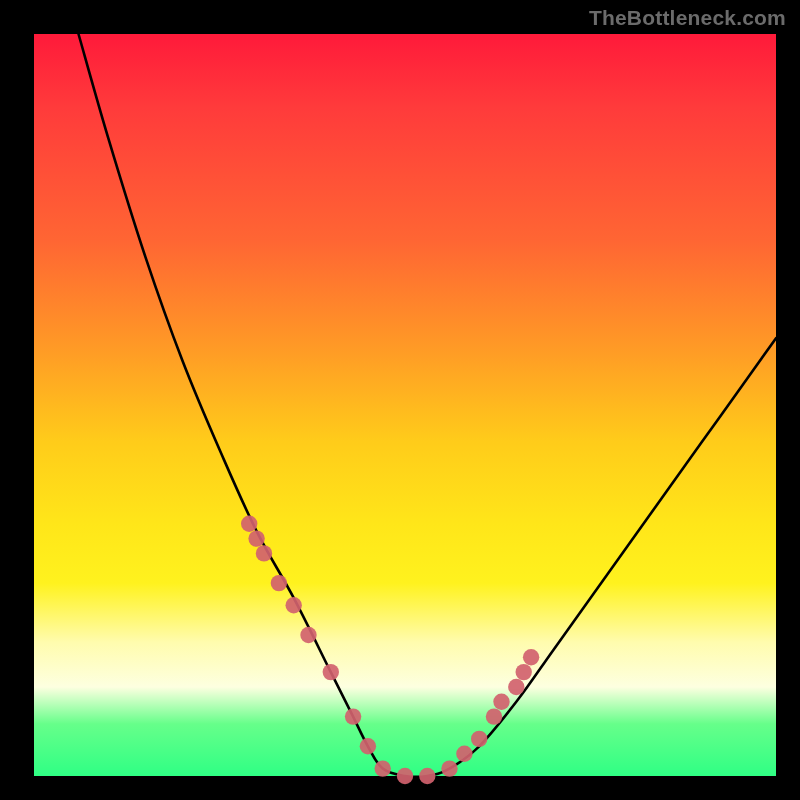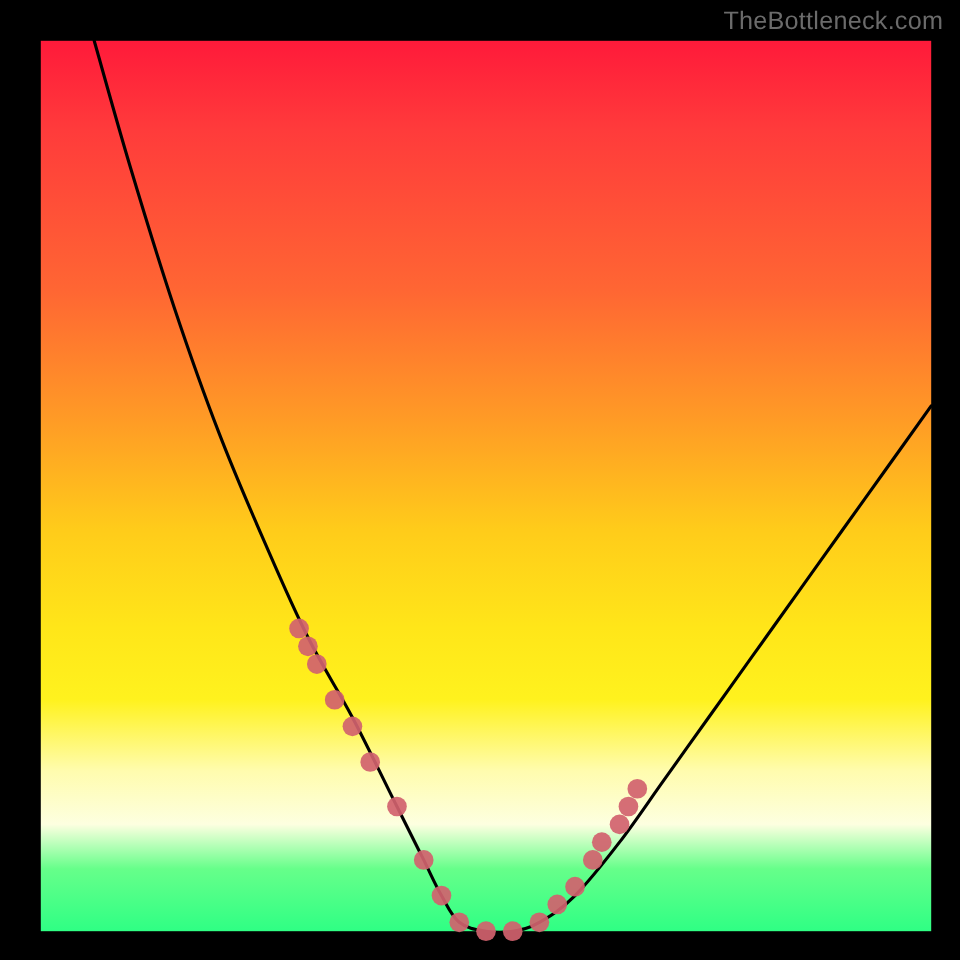--- a/index.html
+++ b/index.html
@@ -40,21 +40,21 @@
       #66ff8a 93%,
       #2fff84 100%
     );
   }
   .watermark {
     position: absolute;
     top: 6px;
     right: 14px;
     color: #6b6b6b;
     font-size: 21px;
-    font-weight: 400;
+    font-weight: 700;
     letter-spacing: 0.2px;
     user-select: none;
   }
   svg.curve {
     position: absolute;
     left: 0;
     top: 0;
     width: 742px;
     height: 742px;
     overflow: visible;

